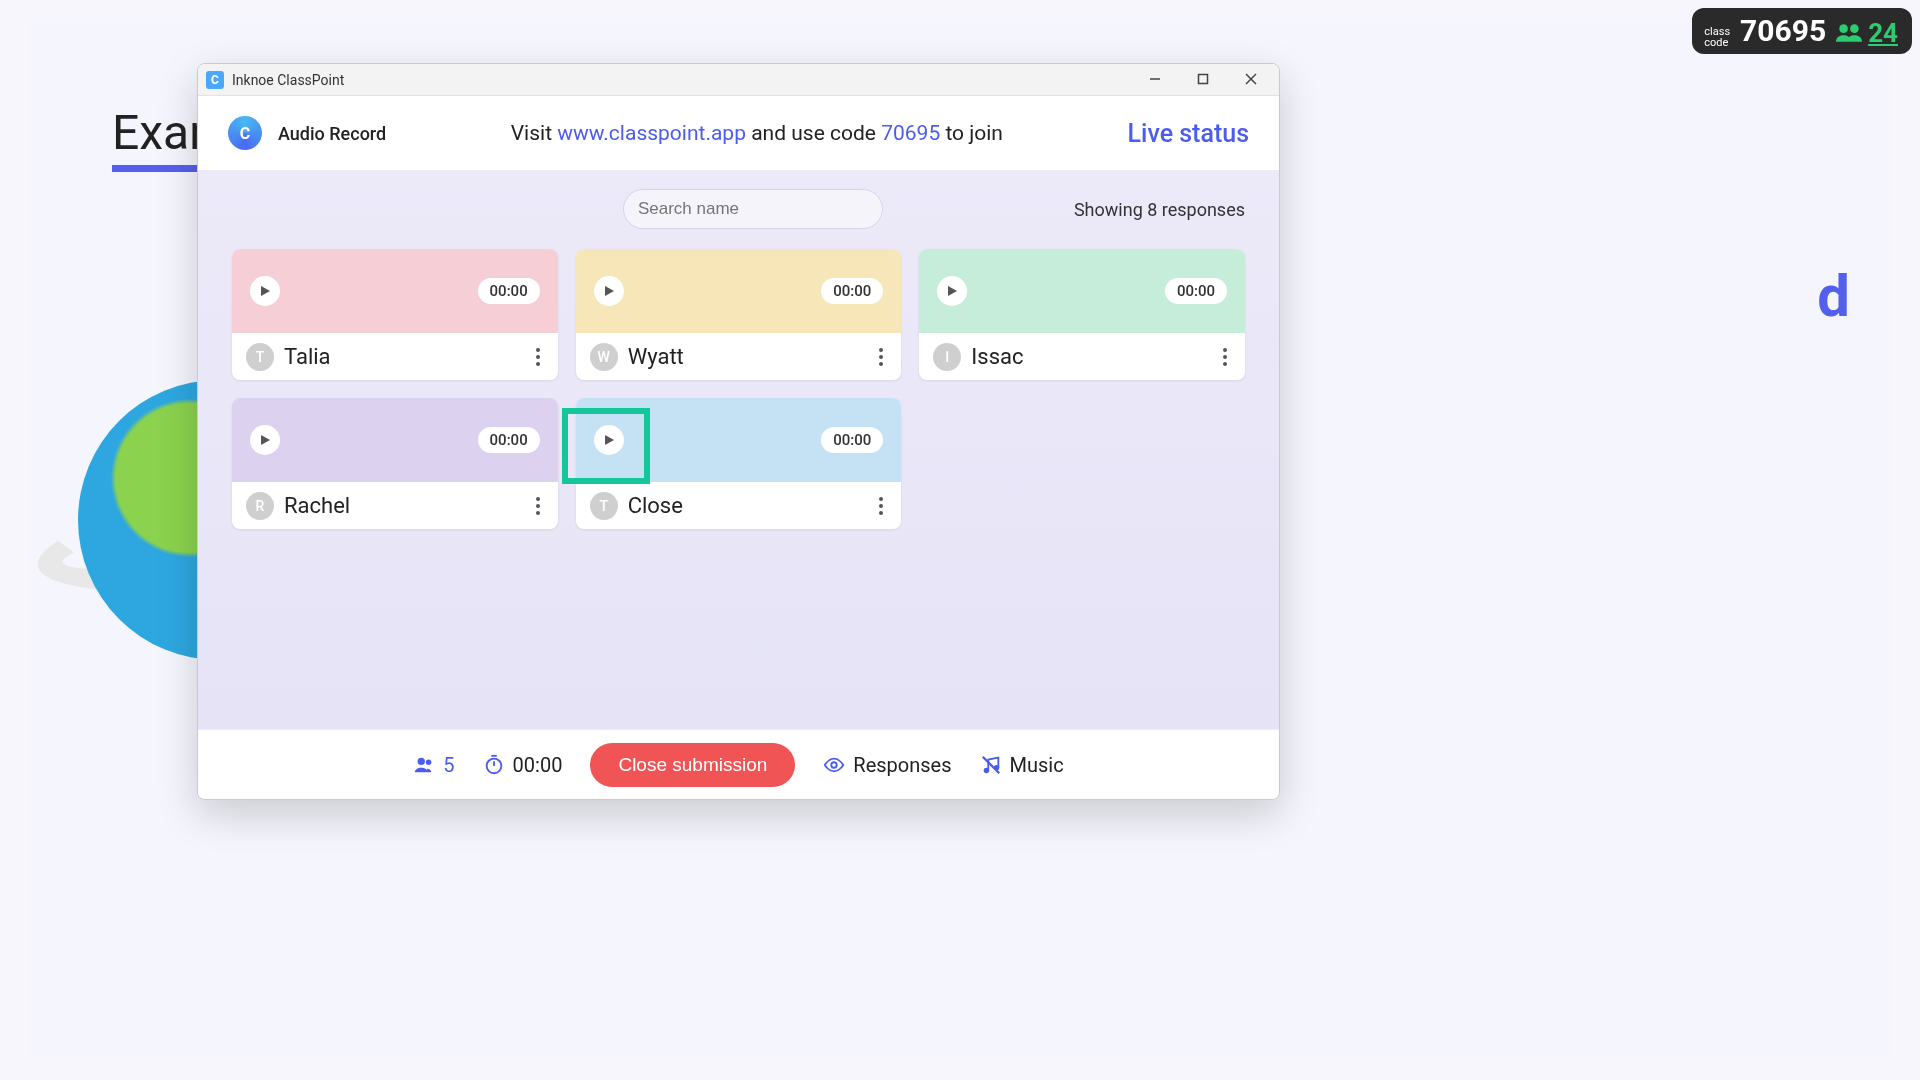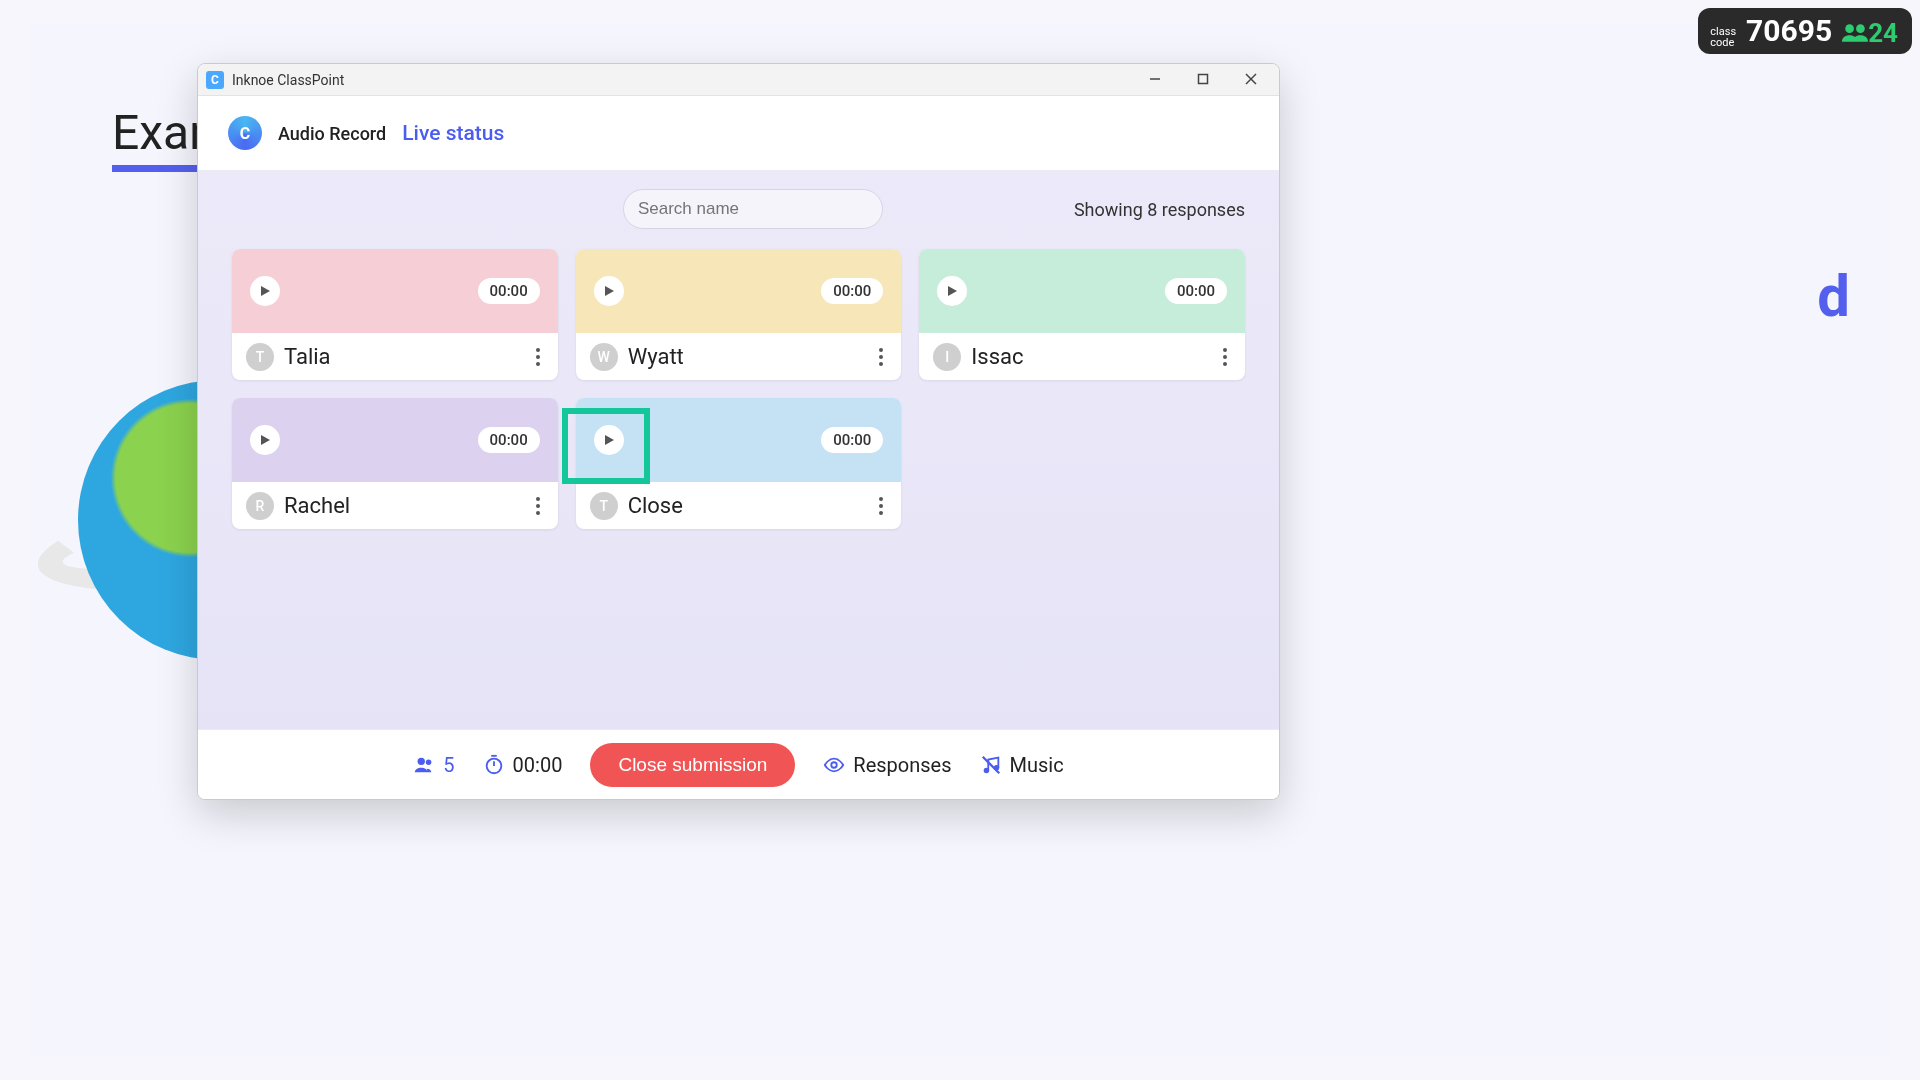--- a/index.html
+++ b/index.html
@@ -46,21 +46,21 @@
 
   
   .class-pill{
     position:absolute; top:8px; right:8px; z-index:5;
     background:#2a2a2a; color:#fff; border-radius:12px;
     display:flex; align-items:flex-end; gap:10px;
     padding:6px 14px 6px 12px; height:46px;
   }
   .class-pill .lbl{font-size:11px; line-height:1; text-align:left;}
   .class-pill .code{font-size:30px; font-weight:700;}
-  .class-pill .ppl{display:flex; align-items:center; color:#2ecc71; font-size:26px; font-weight:700;}
+  .class-pill .ppl{display:flex; align-items:center; gap:6px; color:#2ecc71; font-size:26px; font-weight:700;text-decoration:underline;}
   .class-pill .ppl svg{width:26px;height:20px;fill:#2ecc71;}
 
   
   .modal{
     position:absolute; left:197px; top:63px; width:1083px; height:737px;
     background:#fff; border:1px solid #c9c9d2; border-radius:8px;
     box-shadow:0 14px 40px rgba(0,0,0,.18);
     display:flex; flex-direction:column; overflow:hidden;
     z-index:2;
   }
@@ -82,21 +82,21 @@
     padding:0 30px; gap:16px; border-bottom:1px solid #eceaf5;
   }
   .header .logo{
     width:34px;height:34px;border-radius:50%;
     background:conic-gradient(#49b7f2,#4a6af2,#49b7f2);
     display:flex;align-items:center;justify-content:center;color:#fff;font-weight:700;
   }
   .header .htitle{font-size:18px; font-weight:500; color:#222;}
   .header .mid{flex:1; text-align:center; font-size:21px; color:#222;}
   .header .mid a{color:#4b5cf0; text-decoration:none;}
-  .header .live{font-size:21px; color:#4b5cf0; font-weight:500; cursor:pointer;}
+  .header .live{font-size:25px; color:#4b5cf0; font-weight:500; cursor:pointer;}
 
   .body{
     flex:1; background:linear-gradient(#eceaf9,#e6e3f7);
     padding:18px 34px 10px; overflow:auto;
   }
   .toolbar{display:flex;align-items:center;gap:20px;}
   .toolbar .center{flex:1; display:flex; justify-content:center;}
   .search{
     width:260px;height:40px;border:1px solid #d6d3e5;border-radius:999px;
     background:#f6f4fb;display:flex;align-items:center;padding:0 14px;gap:20px;
@@ -183,20 +183,23 @@
           <line x1="1" y1="1" x2="11" y2="11"></line>
           <line x1="11" y1="1" x2="1" y2="11"></line>
         </svg></div>
   </div>
 
   <div class="header">
     <div class="logo">
         <span>C</span>
       </div>
     <div class="htitle">Audio Record</div>
+    <div class="mid">
+      <span>Visit </span><a>www.classpoint.app</a><span> and use code </span><a>70695</a><span> to join</span>
+    </div>
     <div class="live">Live status</div>
   </div>
 
   <div class="body">
     <div class="toolbar">
       <div style="width:200px"></div>
       <div class="center">
         <div class="search">
           <input placeholder="Search name" style="">
           <svg viewBox="0 0 24 24">

